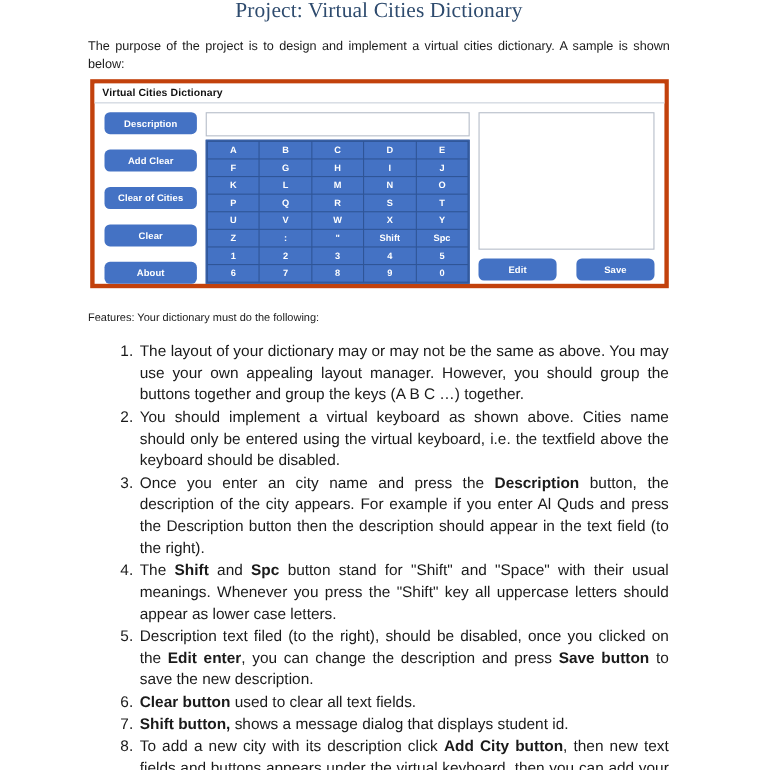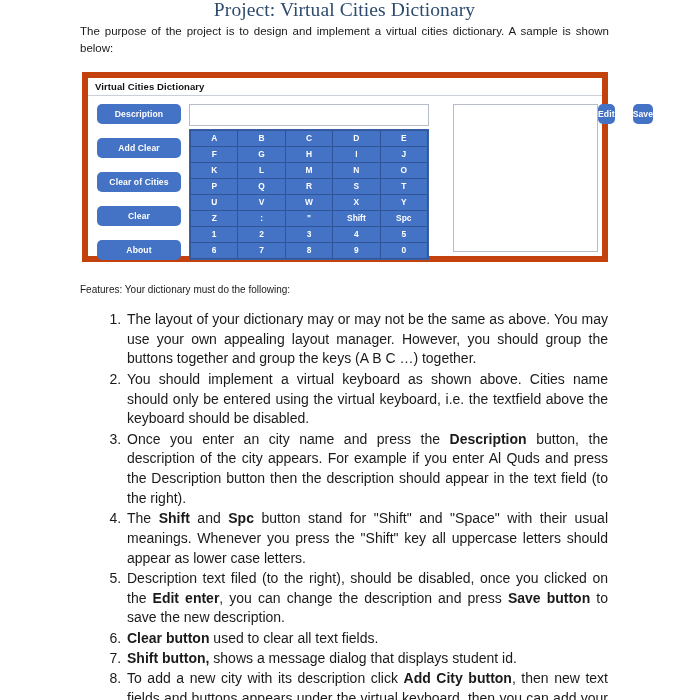--- a/index.html
+++ b/index.html
@@ -27,35 +27,35 @@
     padding: 0 0 3px 0;
     text-align: center;
     font-family: "Liberation Serif", serif;
     font-size: 19.5px;
     font-weight: normal;
     color: #2E4B6E;
     letter-spacing: 0.1px;
     line-height: 1.05;
   }
   .intro {
-    margin: 0 80px 0 80px;
+    margin: 11px 80px 0 80px;
     font-size: 11.5px;
     line-height: 1.42;
     text-align: justify;
     color: #1a1a1a;
   }
 
   
   .app-window {
     position: absolute;
     left: 82px;
     top: 72px;
     width: 526px;
     height: 190px;
-    border: 6px solid #c2410c;
+    border: 4px solid #c2410c;
     background: #ffffff;
     box-sizing: border-box;
   }
   .app-titlebar {
     height: 18px;
     border-bottom: 1px solid #c9d0da;
     display: flex;
     align-items: center;
     padding-left: 7px;
     box-sizing: border-box;
@@ -143,21 +143,22 @@
     justify-content: center;
     cursor: pointer;
     user-select: none;
     line-height: 1;
   }
 
   
   .right-col {
     flex: 1 1 auto;
     display: flex;
-    padding-left: 24px;
+    flex-direction: column;
+    padding-left: 8px;
   }
   .desc-area {
     flex: 1 1 auto;
     border: 1px solid #b6bdc9;
     background: #ffffff;
     box-sizing: border-box;
     font-family: "Liberation Sans", sans-serif;
     font-size: 10px;
     padding: 4px;
     resize: none;

